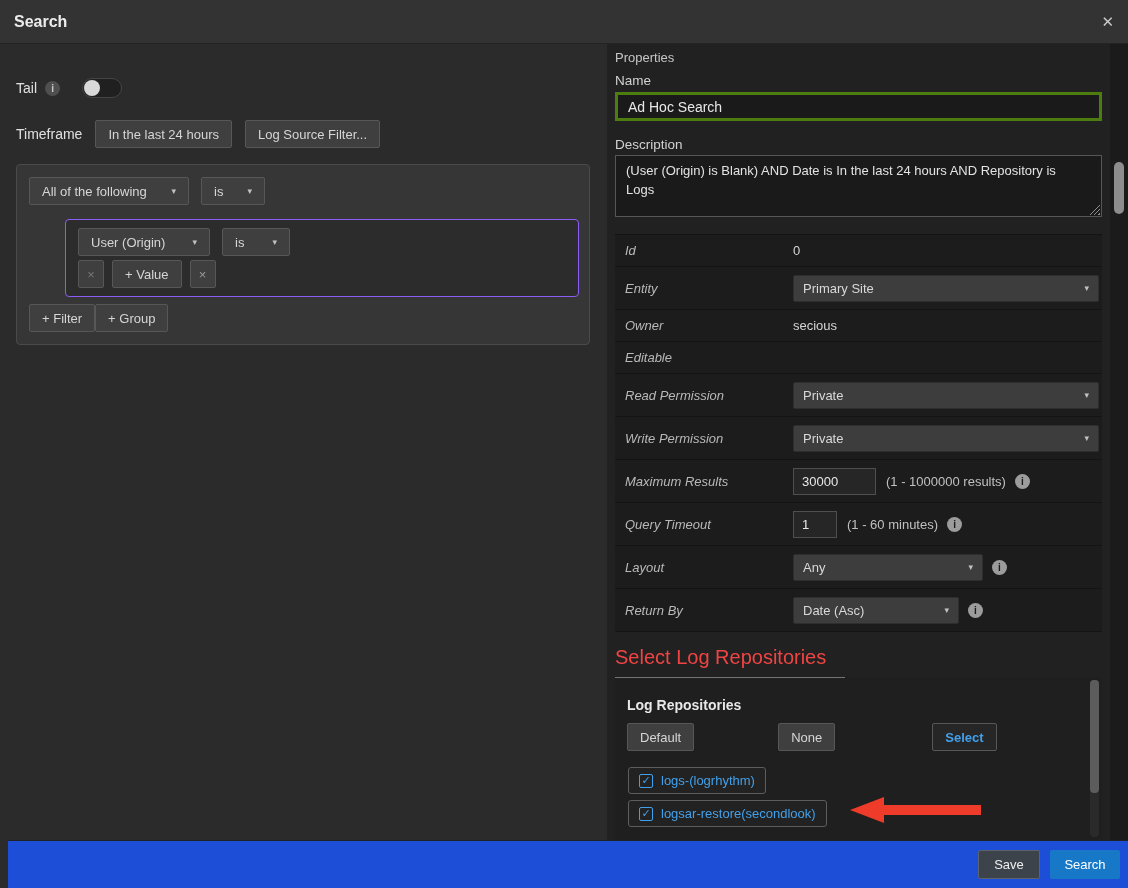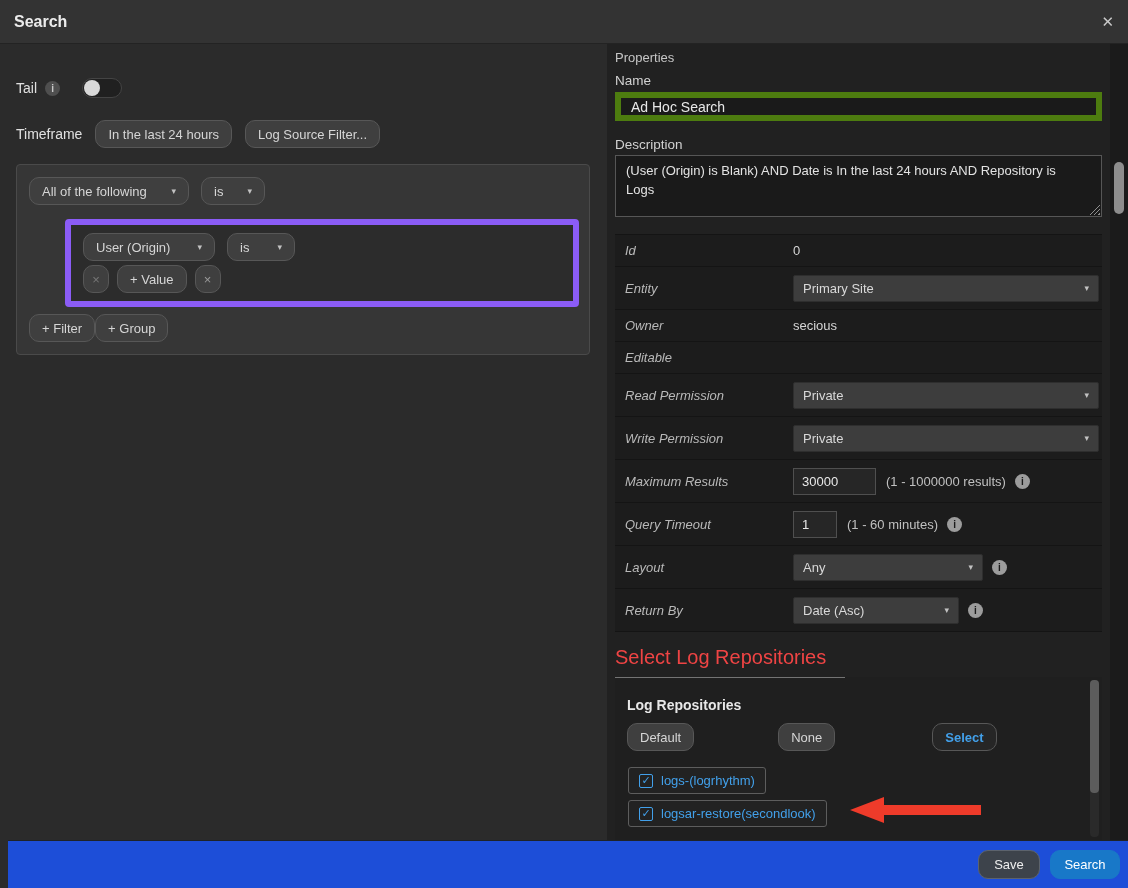--- a/index.html
+++ b/index.html
@@ -8,55 +8,55 @@
 
   .stage { position:relative; width:1128px; height:888px; background:#2b2b2b; overflow:hidden; }
 
   
   .titlebar { position:absolute; top:0; left:0; right:0; height:44px; background:#333333;
               border-bottom:1px solid #232323; display:flex; align-items:center; padding:0 14px; }
   .titlebar .title { color:#ececec; font-size:16px; font-weight:bold; }
   .titlebar .close { margin-left:auto; color:#c9c9c9; font-size:15px; cursor:pointer; line-height:1; }
 
   
-  .btn { height:28px; padding:0 12px; background:#3f3f3f; border:1px solid #575757; border-radius:10px;
+  .btn { height:28px; padding:0 12px; background:#3f3f3f; border:1px solid #575757; border-radius:2px;
          color:#d6d6d6; font-size:13px; font-family:inherit; display:inline-flex; align-items:center; cursor:pointer; }
   .btn.sq { width:26px; padding:0; justify-content:center; color:#9a9a9a; font-size:13px; }
   .btn.sq.dim { color:#777; }
   .dd { justify-content:space-between; gap:10px; }
   .caret { font-size:9px; color:#c2c2c2; line-height:1; }
 
   
   .left-panel { position:absolute; left:0; top:44px; width:607px; height:796px; background:#2b2b2b; padding:0 16px; }
   .lbl { color:#e0e0e0; font-size:14px; }
   .tail-row { margin-top:34px; display:flex; align-items:center; gap:8px; }
   .info-dark { width:15px; height:15px; border-radius:50%; background:#4f4f4f; color:#c9c9c9; font-size:10px;
                font-weight:bold; display:inline-flex; align-items:center; justify-content:center; font-style:normal; }
   .toggle { margin-left:14px; width:40px; height:20px; border-radius:10px; background:#202020;
             border:1px solid #444; position:relative; cursor:pointer; display:inline-block; }
   .toggle .knob { position:absolute; left:1px; top:1px; width:16px; height:16px; border-radius:50%; background:#d9d9d9; }
   .timeframe-row { margin-top:22px; display:flex; align-items:center; gap:13px; }
 
   .filter-group { margin-top:16px; width:574px; background:#363636; border:1px solid #4a4a4a; border-radius:4px; padding:12px; }
   .fg-row { display:flex; align-items:center; gap:12px; }
   .w-aotf { width:160px; } .w-is { width:64px; } .w-field { width:132px; } .w-is2 { width:68px; }
-  .filter-inner { margin:14px 0 0 36px; width:514px; background:#2c2c2c; border:6px solid #8b5cf6; border-radius:4px; padding:8px 12px; }
+  .filter-inner { margin:14px 0 0 36px; width:514px; background:#2c2c2c; border:1px solid #8b5cf6; border-radius:4px; padding:8px 12px; }
   .val-row { margin-top:4px; display:flex; align-items:center; gap:8px; }
   .txt { width:342px; height:27px; background:#252525; border:1px solid #4a4a4a; border-radius:2px;
          color:#c9c9c9; font-size:13px; padding:0 10px; font-family:inherit; }
   .fg-bottom { margin-top:7px; display:flex; gap:0; }
 
   
   .right-panel { position:absolute; left:607px; top:44px; width:503px; height:796px; background:#212121;
                  padding:6px 8px 4px 8px; color:#ccc; }
   .panel-heading { font-size:13px; color:#c6c6c6; }
   .field-label { font-size:13.5px; color:#d2d2d2; }
   .field-label.name { margin-top:8px; }
   .field-label.desc { margin-top:16px; }
-  .name-input { margin-top:4px; width:100%; height:29px; background:#1a1a1a; border:6px solid #4d7c0f;
+  .name-input { margin-top:4px; width:100%; height:29px; background:#1a1a1a; border:3px solid #4d7c0f;
                 color:#e8e8e8; font-size:14px; padding:0 10px; font-family:inherit; }
   .description-box { margin-top:3px; width:100%; height:62px; background:#1a1a1a; border:1px solid #565656;
                      color:#e3e3e3; font-size:13px; line-height:1.45; padding:6px 14px 6px 10px; position:relative; }
   .grip { position:absolute; right:1px; bottom:1px; width:11px; height:11px;
           background:repeating-linear-gradient(135deg, transparent 0 2px, #8f8f8f 2px 3px);
           clip-path:polygon(100% 0, 100% 100%, 0 100%); }
 
   .props-table { margin-top:17px; width:100%; border-top:1px solid #141414; }
   .prow { display:flex; align-items:center; background:#1c1c1c; border-bottom:1px solid #141414; padding-left:10px; }
   .prow.short { height:32px; } .prow.tall { height:43px; }

